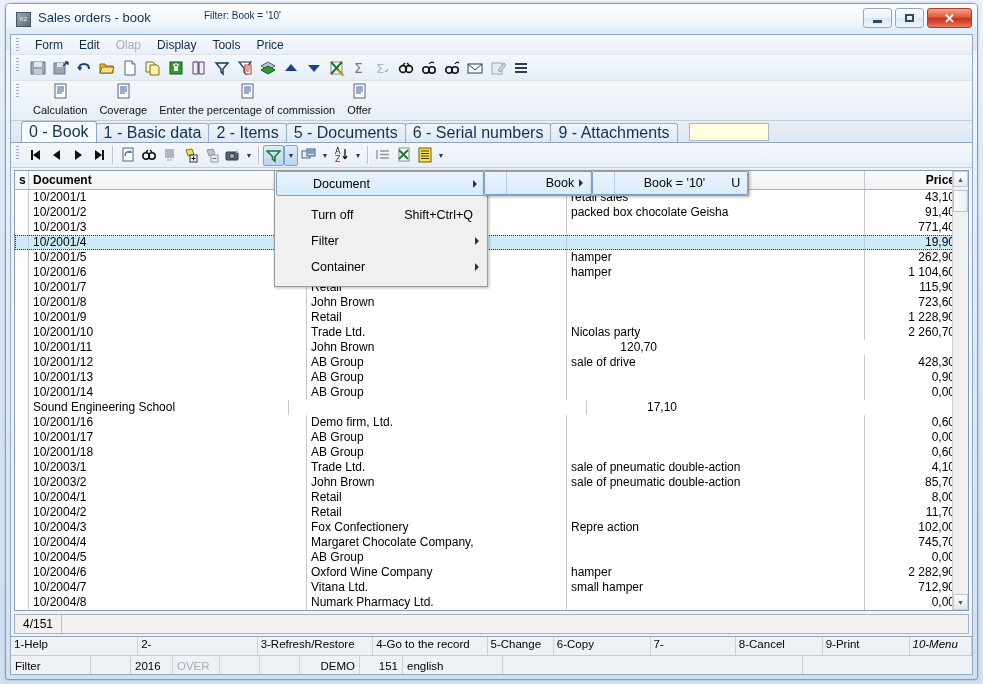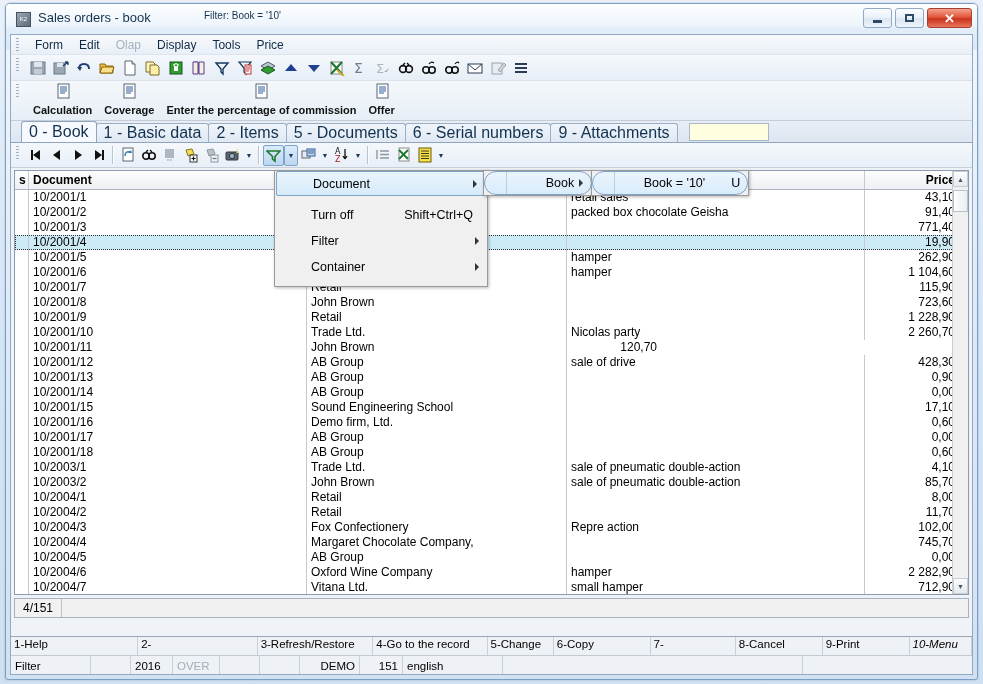--- a/index.html
+++ b/index.html
@@ -110,21 +110,21 @@
   
   .toolbar2 {
     height: 40px; flex: 0 0 40px;
     background: linear-gradient(180deg,#f4f8fc 0%,#e7eef6 100%);
     display: flex; align-items: flex-start; padding-left: 16px;
     position: relative;
     border-bottom: 1px solid #c3ccd7;
   }
   .bigbtn {
     display: flex; flex-direction: column; align-items: center;
-    padding: 2px 6px 0 6px; cursor: default; font-weight: bold;
+    padding: 2px 6px 0 6px; cursor: default;
   }
   .bigbtn .lbl { font-size: 11px; color: #111; margin-top: 1px; white-space: nowrap;}
   
   .tabstrip {
     height: 22px; flex: 0 0 22px;
     background: linear-gradient(180deg,#e8eef6 0%,#dde6f1 100%);
     display: flex; align-items: flex-end;
     padding-left: 10px;
     border-bottom: 1px solid #8fa5bd;
     position: relative;
@@ -223,21 +223,21 @@
   }
   .vs-thumb {
     margin-top: 3px; height: 22px;
     background: linear-gradient(90deg,#fdfdfe,#e9edf2);
     border: 1px solid #b9c1ca;
   }
   .vs-track { flex: 1 1 auto; }
   
   .counterbar {
     flex: 0 0 20px; height: 20px;
-    margin: 3px 3px 18px 3px;
+    margin: 3px 3px 2px 3px;
     border: 1px solid #a6b2c0;
     background: #f1f1f1;
     display: flex; align-items: center;
     font-size: 12px; color: #000;
   }
   .counterbar .cell1 {
     padding: 0 8px; border-right: 1px solid #b9c2cc; height: 100%;
     display: flex; align-items: center;
   }
   
@@ -286,21 +286,21 @@
   .mitem.hl {
     background: linear-gradient(180deg,#eaf4fd 0%,#d6ebfb 100%);
     border: 1px solid #7da2c8; border-radius: 2px;
     margin: 0 1px; height: 25px;
   }
   .menu-pop.level2 { left: 477px; top: 166px; width: 110px; height: 26px; padding: 0; }
   .menu-pop.level3 { left: 585px; top: 166px; width: 158px; height: 26px; padding: 0; }
   .m2item {
     height: 24px; display:flex; align-items:center; justify-content:center;
     background: linear-gradient(180deg,#eaf4fd 0%,#d9ecfb 100%);
-    border: 1px solid #7da2c8; border-radius: 12px; margin: 0;
+    border: 1px solid #7da2c8; border-radius: 2px; margin: 0;
     position: relative; color:#000;padding-left:44px;
   }
   .m2item .sub {
     position: absolute; right: 8px; top: 50%; transform: translateY(-50%);
     width: 0; height: 0; border-left: 4px solid #333;
     border-top: 4px solid transparent; border-bottom: 4px solid transparent;
   }
   .m2gut { position:absolute; left:0; top:0; bottom:0; width: 22px; border-right: 1px solid #b9cde1;}
   .m3text { display:flex; gap: 26px; }
 </style>
@@ -749,21 +749,20 @@
             </div>
             <div class="grow">
               <div class="gc col-s"></div>
               <div class="gc col-doc">10/2001/14</div>
               <div class="gc col-cust">AB Group</div>
               <div class="gc col-desc"></div>
               <div class="gc col-price num">0,00</div>
             </div>
             <div class="grow">
               <div class="gc col-s"></div>
-              <div class="gc col-doc">10/2001/15</div>
               <div class="gc col-cust">Sound Engineering School</div>
               <div class="gc col-desc"></div>
               <div class="gc col-price num">17,10</div>
             </div>
             <div class="grow">
               <div class="gc col-s"></div>
               <div class="gc col-doc">10/2001/16</div>
               <div class="gc col-cust">Demo firm, Ltd.</div>
               <div class="gc col-desc"></div>
               <div class="gc col-price num">0,60</div>

